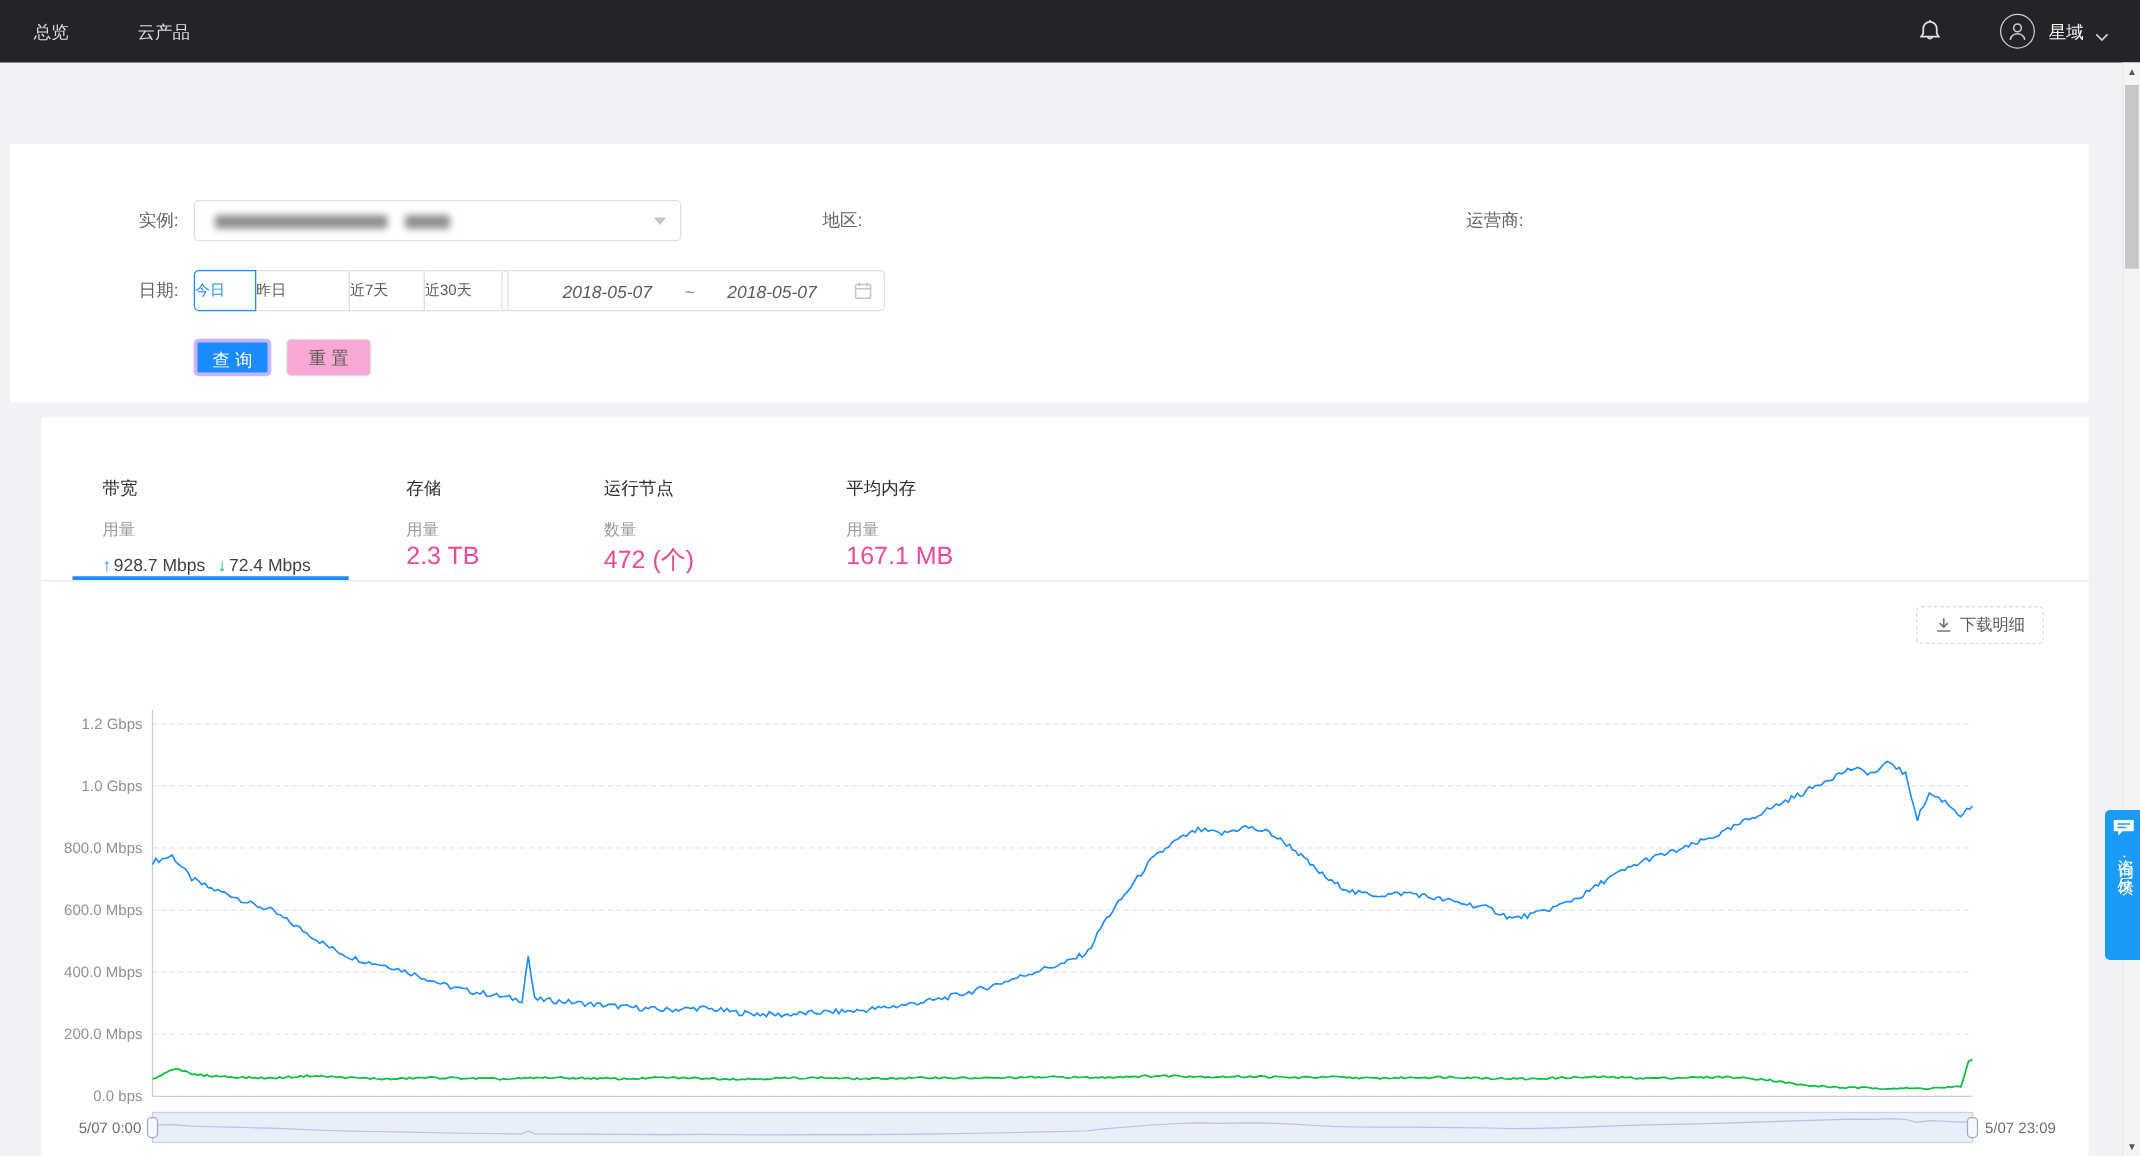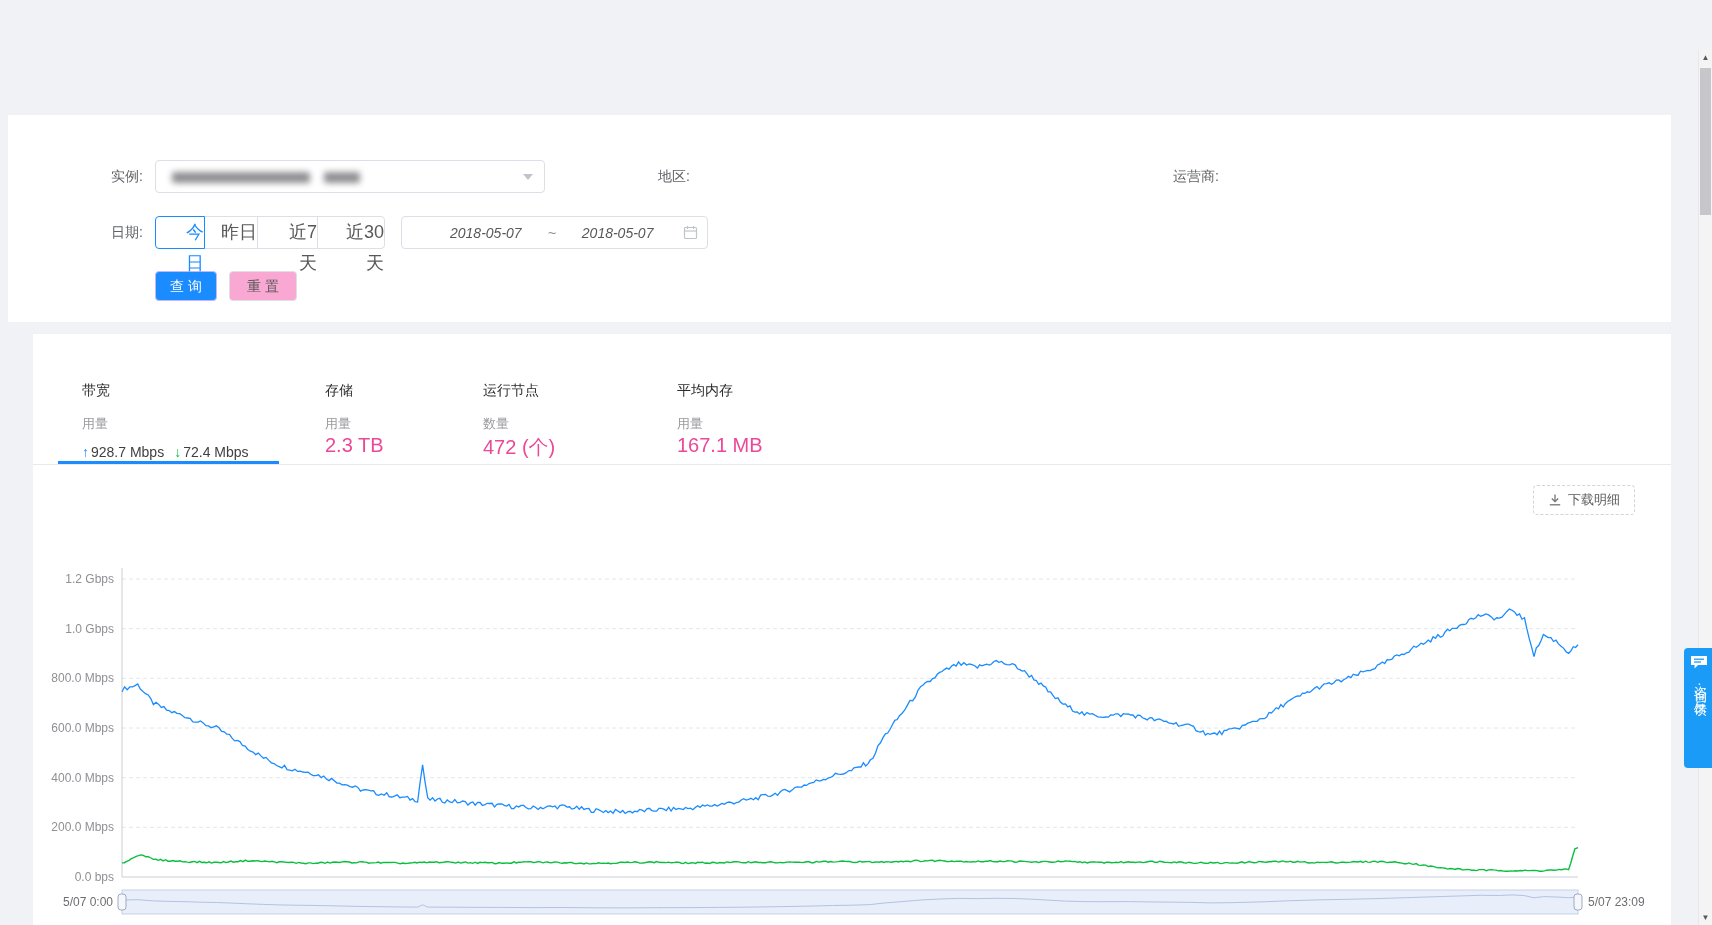--- a/index.html
+++ b/index.html
@@ -32,33 +32,33 @@
   .redact{position:absolute;top:11px;height:11px;background:#8f8f93;border-radius:2px;filter:blur(3px);}
   #redact1{left:16px;width:138px}
   #redact2{left:168px;width:36px}
   #lbl-region{left:650px}
   #sel-region{left:692px;width:395px}
   #lbl-isp{left:1165px}
   #sel-isp{left:1237px;width:392px}
   #lbl-date{left:103px;top:101px}
   .presets{position:absolute;left:147px;top:101px;display:flex;}
   .preset{height:33px;line-height:31px;box-sizing:border-box;border:1px solid #dcdfe6;background:#fff;
-          font-size:18px;color:#595959;text-align:right;cursor:pointer;margin-left:-1px;padding-left:15px;}
+          font-size:12px;color:#595959;text-align:left;cursor:pointer;margin-left:-1px;}
   .preset:first-child{border-radius:4px 0 0 4px;margin-left:0}
   .preset:last-child{border-radius:0 4px 4px 0}
   .preset.active{border-color:#1a8cff;color:#1a8cff;position:relative;z-index:2;}
-  .p1{width:50px}.p2{width:54px}.p3{width:61px}.p4{width:68px}
+  .p1{width:50px}.p2{width:76px}.p3{width:61px}.p4{width:68px}
   .daterange{position:absolute;left:393px;top:101px;width:307px;height:33px;box-sizing:border-box;
              border:1px solid #dcdfe6;border-radius:4px;display:flex;align-items:center;
              font-size:14px;color:#595959;cursor:pointer;font-style:italic;}
   .daterange .d1{margin-left:48px}.daterange .tilde{margin:0 26px;color:#8c8c8c}
   .daterange .cal{position:absolute;right:9px;top:8px;}
   .btn{position:absolute;top:156px;height:30px;box-sizing:border-box;border-radius:4px;font-size:14px;
        text-align:center;line-height:28px;cursor:pointer;}
-  #btn-query{left:147px;width:62px;background:#1a8cff;border:1px solid #c4b5fd;color:#fff;}
+  #btn-query{left:147px;width:62px;background:#1a8cff;border:3px solid #c4b5fd;color:#fff;}
   #btn-reset{left:221px;width:68px;background:#f9a8d4;border:1px solid #dcdfe6;color:#595959;}
   
   .panel2{position:absolute;left:33px;top:334px;width:1638px;height:591px;background:#fff;}
   .stat{position:absolute;top:48px;cursor:pointer;}
   #stat0{left:49px}#stat1{left:292px}#stat2{left:450px}#stat3{left:644px}
   .stat .t{font-size:14px;color:#2b2b2b;}
   .stat .s{font-size:13px;color:#9a9a9e;margin-top:15px;}
   .stat .v{font-size:20px;color:#ec4899;margin-top:1px;}
   .stat .v.small{font-size:14px;margin-top:11px;color:#404040;}
   .arr-up{color:#1a8cff;margin-right:2px}
@@ -83,20 +83,43 @@
              border-left:1px solid #e8e8ea;box-sizing:border-box;z-index:4;}
   .sb-arrow{position:absolute;left:0;width:13px;text-align:center;font-size:8px;color:#58585c;cursor:pointer;}
   .sb-up{top:3px}.sb-down{bottom:3px}
   .sb-thumb{position:absolute;left:1px;top:18px;width:11px;height:147px;background:#c7c7cb;cursor:pointer;}
 </style>
 </head>
 <body>
 
 <div id="app">
 
+  <div class="navbar">
+    <span id="nav-overview" class="nav-item">总览</span>
+    <span id="nav-cloud" class="nav-item">云产品</span>
+    <span class="nav-bell">
+      <svg width="24" height="24" viewBox="0 0 24 24" fill="none" stroke="#e2e2e4" stroke-width="1.4">
+        <path d="M12 4.5 C8.9 4.5 6.6 6.9 6.6 10 v3.8 L5 16.3 h14 l-1.6 -2.5 V10 C17.4 6.9 15.1 4.5 12 4.5 Z"></path>
+        <path d="M10.2 16.6 a1.9 1.9 0 0 0 3.6 0"></path>
+        <line x1="12" y1="3" x2="12" y2="4.5"></line>
+      </svg>
+    </span>
+    <span class="nav-avatar">
+      <svg width="18" height="18" viewBox="0 0 20 20" fill="none" stroke="#cfcfd2" stroke-width="1.4">
+        <circle cx="10" cy="7" r="3.4"></circle>
+        <path d="M3.5 17.5 C4.5 13.6 7 12.2 10 12.2 C13 12.2 15.5 13.6 16.5 17.5"></path>
+      </svg>
+    </span>
+    <span class="nav-user">星域</span>
+    <span class="nav-chevron">
+      <svg width="11" height="8" viewBox="0 0 11 8" fill="none" stroke="#cfcfd2" stroke-width="1.4">
+        <polyline points="1,1.5 5.5,6 10,1.5"></polyline>
+      </svg>
+    </span>
+  </div>
 
 
   <div class="panel1">
     <span id="lbl-instance" class="flabel">实例:</span>
     <div id="sel-instance" class="sel">
       <span id="redact1" class="redact"></span>
       <span id="redact2" class="redact"></span>
       <span class="car"></span>
     </div>
 

